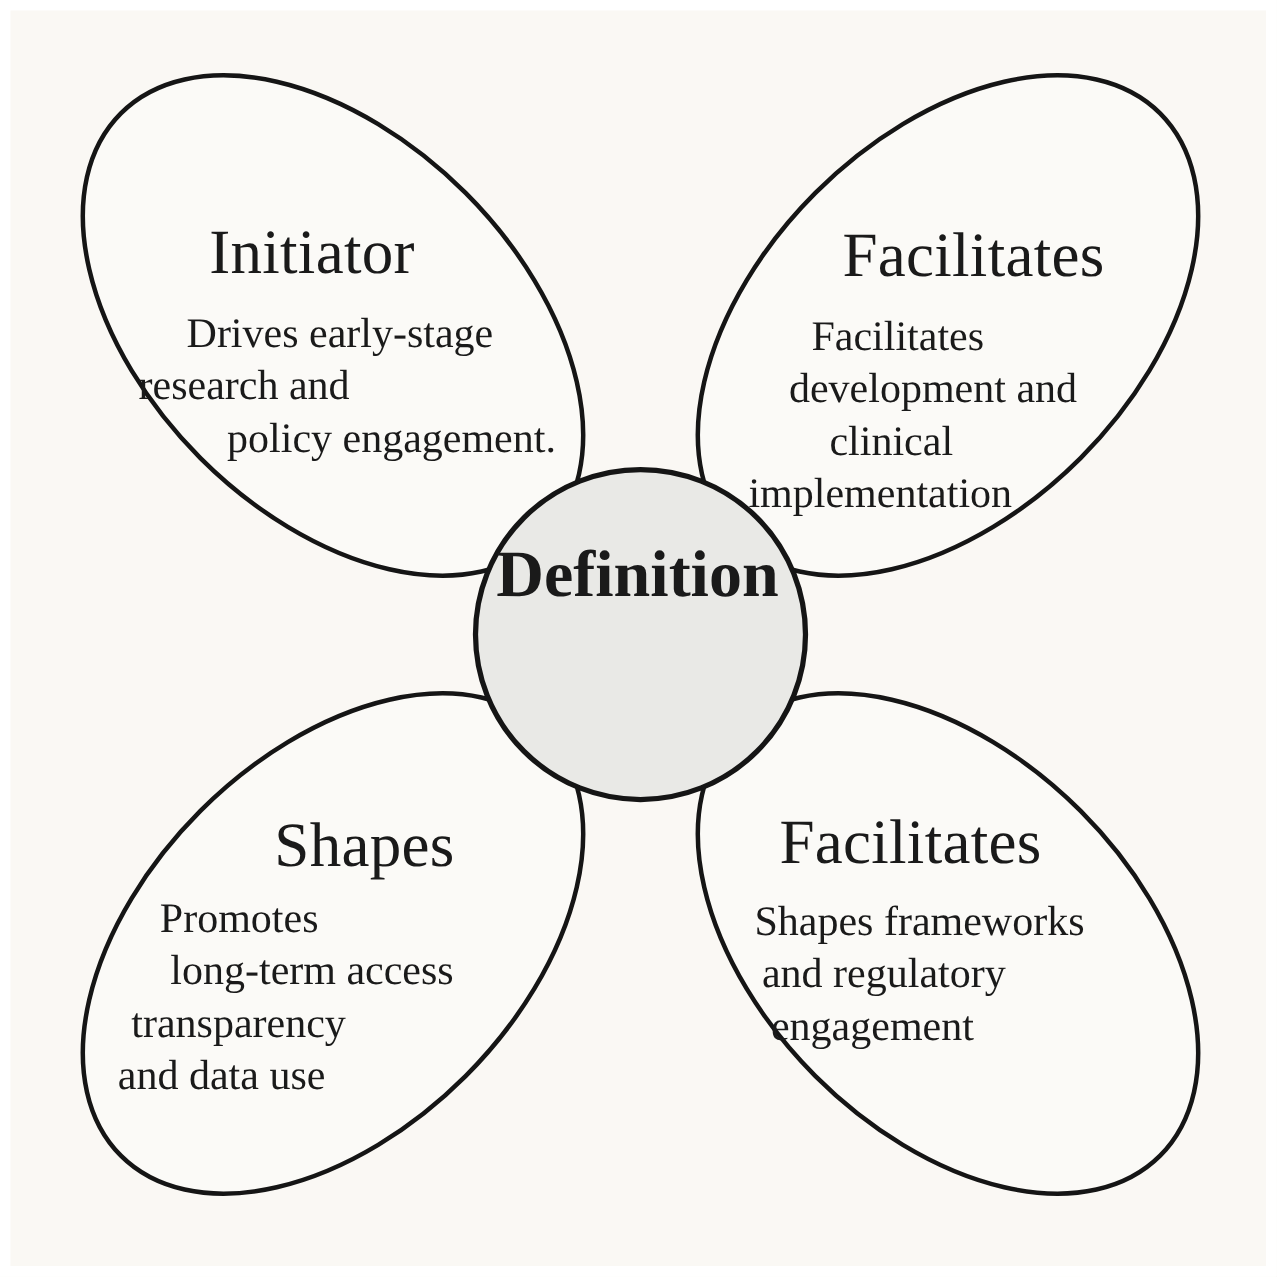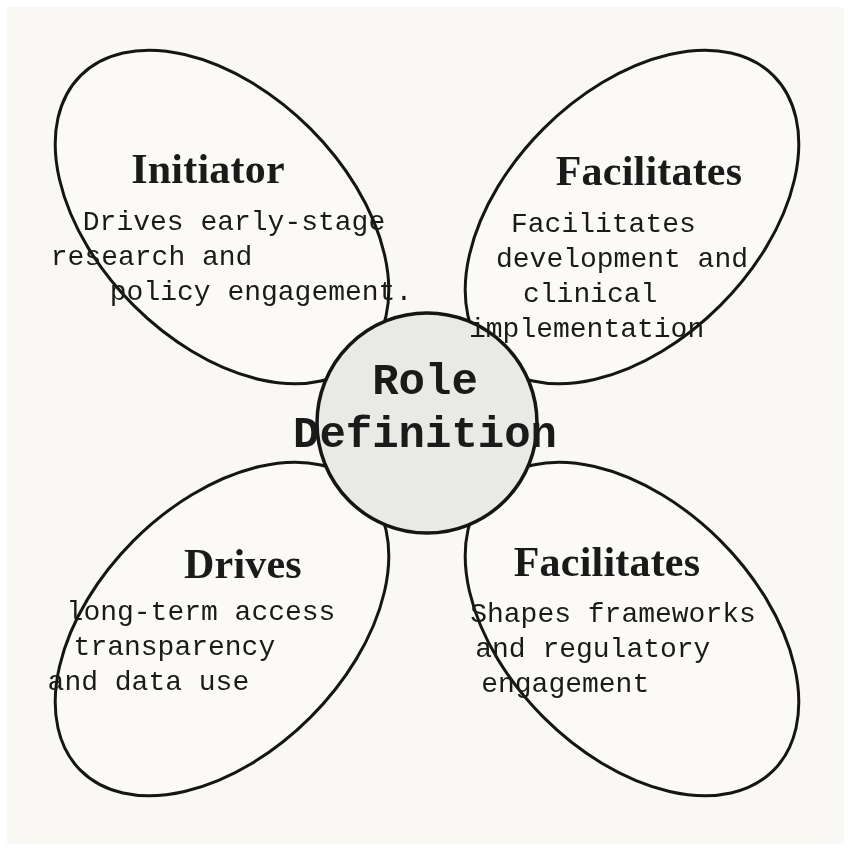--- a/index.html
+++ b/index.html
@@ -35,33 +35,32 @@
   .hub {
     fill: var(--circle_fill, #e9e9e6);
     stroke: var(--outline, #151515);
     stroke-width: 3.5;
   }
   .heading {
     position: absolute;
     transform: translateX(-50%);
     white-space: nowrap;
     font-size: 42px;
-    font-weight: bold;
+    font-weight: normal;
     line-height: 1;
     letter-spacing: 0.2px;
   }
   .body {
     position: absolute;
     font-size: 28px;
     line-height: 35px;
   }
   .bl {
     transform: translateX(calc(-50% + var(--ox, 0px)));
     white-space: nowrap;
-    font-family: Liberation Mono, monospace;
   }
   
   .body-0 .bl:nth-child(1) { --ox: 2px; }
   .body-0 .bl:nth-child(2) { --ox: -30px; }
   .body-0 .bl:nth-child(3) { --ox: 29px; }
 
   .body-1 .bl:nth-child(1) { --ox: 12px; }
   .body-1 .bl:nth-child(2) { --ox: -3px; }
   .body-1 .bl:nth-child(3) { --ox: 24px; }
   .body-1 .bl:nth-child(4) { --ox: -30px; }
@@ -108,32 +107,32 @@
   </div>
 
   <div class="heading" style="left:649px; top:150px">Facilitates</div>
   <div class="body body-1" style="left:625px; top:207px">
     <div class="bl">Facilitates</div>
     <div class="bl">development and</div>
     <div class="bl">clinical</div>
     <div class="bl">implementation</div>
   </div>
 
-  <div class="heading" style="left:243px; top:543px">Drives</div>
+  <div class="heading" style="left:243px; top:543px">Shapes</div>
   <div class="body body-2" style="left:195px; top:595px">
+    <div class="bl">Promotes</div>
     <div class="bl">long-term access</div>
     <div class="bl">transparency</div>
     <div class="bl">and data use</div>
   </div>
 
   <div class="heading" style="left:607px; top:541px">Facilitates</div>
   <div class="body body-3" style="left:616px; top:597px">
     <div class="bl">Shapes frameworks</div>
     <div class="bl">and regulatory</div>
     <div class="bl">engagement</div>
   </div>
 
   <div class="hub-label">
-    <div class="bl">Role</div>
     <div class="bl">Definition</div>
   </div>
 
 </div>
 
 </body></html>

